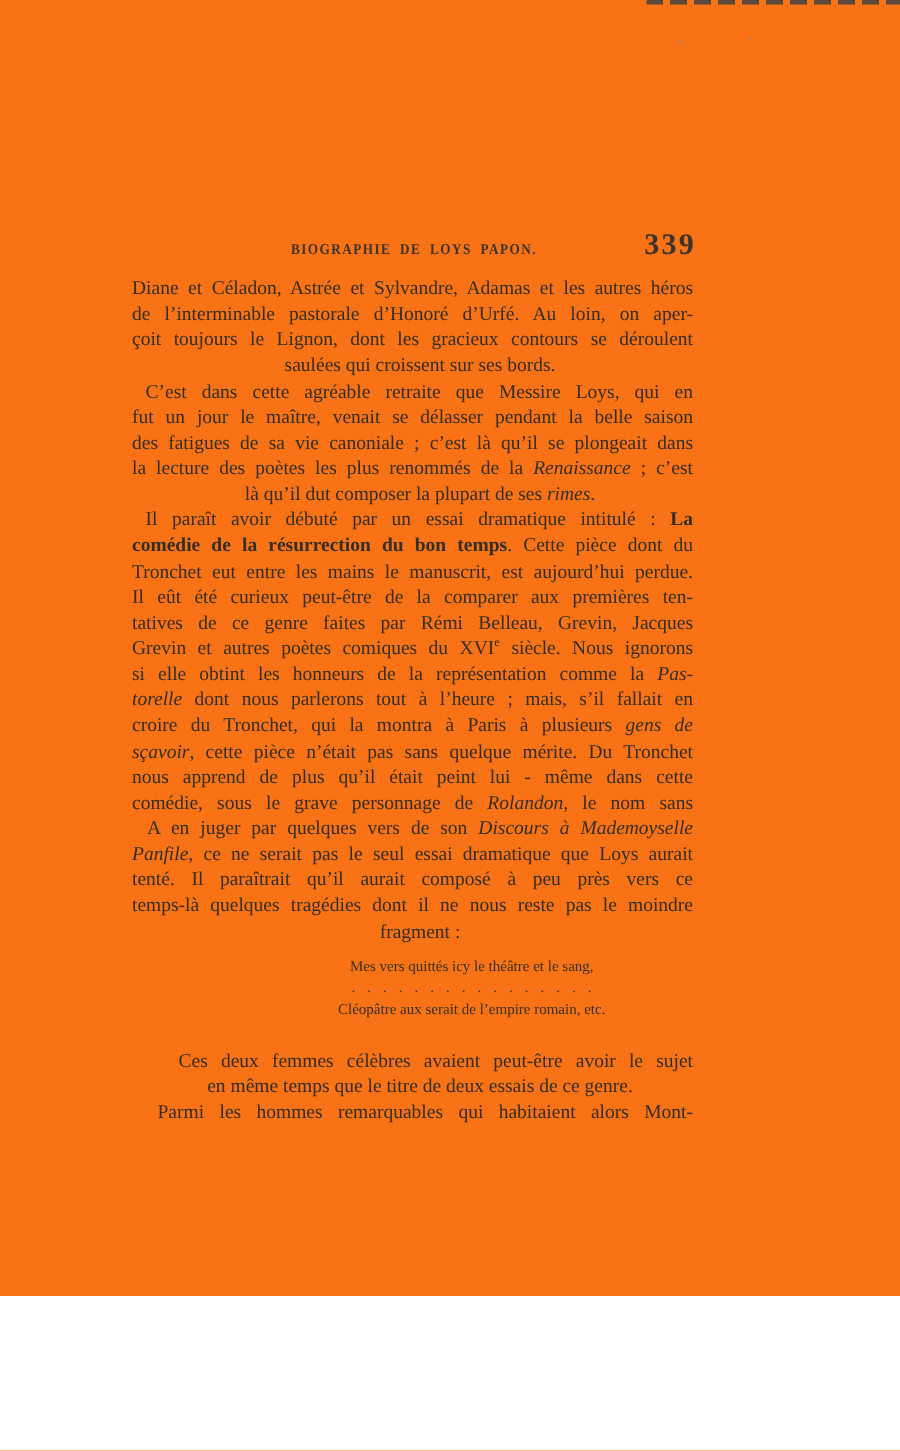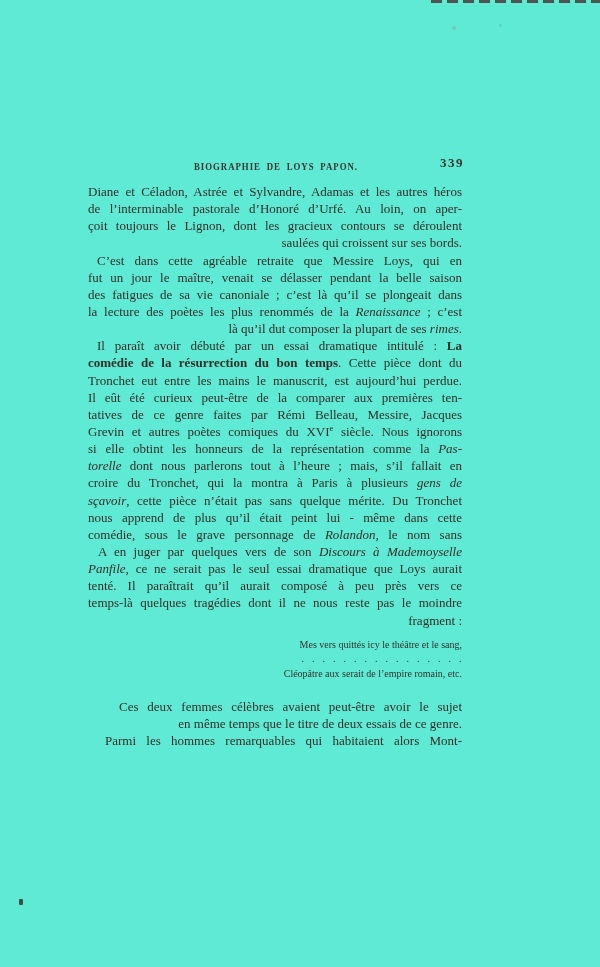--- a/index.html
+++ b/index.html
@@ -1,19 +1,19 @@
 <!DOCTYPE html>
 <html><head>
 <meta charset="utf-8">
 <style>
   html,body{margin:0;padding:0;}
   body{width:600px;height:967px;background:#ffffff;}
   .page{
-    position:relative;width:600px;height:967px;overflow:hidden;
-    background:#5eead4;
+    position:relative;width:600px;height:864px;overflow:hidden;
+    background:#f97316;
     font-family:"Liberation Serif","DejaVu Serif",serif;
     color:#332e28;
   }
   
   .top-artifact{
     position:absolute;top:0;left:431px;width:169px;height:2.5px;
     background:repeating-linear-gradient(90deg,#4a453f 0 11px,rgba(0,0,0,0) 11px 16px);
     opacity:.9;
   }
   .speck{position:absolute;border-radius:50%;background:#8d877f;}
@@ -23,29 +23,29 @@
   
   .running-header{position:absolute;top:158px;left:88px;width:376px;height:16px;}
   .running-title{
     position:absolute;left:50%;top:3px;transform:translateX(-50%) scaleX(.88);
     transform-origin:center;white-space:nowrap;
     font-size:10px;font-weight:700;letter-spacing:1.1px;word-spacing:3px;
     color:#3a342d;
   }
   .page-number{
     position:absolute;right:0;top:-2px;
-    font-size:13px;font-weight:700;letter-spacing:1.5px;color:#3a342d;line-height:14px;
+    font-size:20px;font-weight:700;letter-spacing:1.5px;color:#3a342d;line-height:14px;
   }
   
   .page-body{position:absolute;top:183px;left:88px;width:374px;}
   .para .line{
     font-size:13px;line-height:17.15px;height:17.15px;overflow:hidden;
   }
   .line.j{text-align:justify;text-align-last:justify;}
-  .line.nj{white-space:nowrap;text-align:right;text-align-last:auto;margin-left:10px;}
+  .line.nj{white-space:nowrap;text-align:center;text-align-last:auto;margin-left:10px;}
   .para.indent .line:first-child{text-indent:var(--ind,9px);}
   .i{font-style:italic;}
   .bi{font-weight:600;}
   .sup{vertical-align:super;font-size:8.5px;line-height:0;}
   .verse{margin:9px 0 16px 69px;}
   .verse .line{font-size:10px;line-height:14.7px;height:14.7px;white-space:nowrap;color:#36312b;}
   .verse .line.dots{word-spacing:4.7px;letter-spacing:.4px;}
 </style>
 </head>
 <body>
@@ -73,21 +73,21 @@
         <div class="line j"><span>fut un jour le maître, venait se délasser pendant la belle saison</span></div>
         <div class="line j"><span>des fatigues de sa vie canoniale ; c’est là qu’il se plongeait dans</span></div>
         <div class="line j"><span>la lecture des poètes les plus renommés de la </span><span class="i">Renaissance</span><span> ; c’est</span></div>
         <div class="line nj"><span>là qu’il dut composer la plupart de ses </span><span class="i">rimes</span><span>.</span></div>
       </div>
       <div class="para indent" style="--ind: 9px;">
         <div class="line j"><span>Il paraît avoir débuté par un essai dramatique intitulé : </span><span class="bi">La</span></div>
         <div class="line j"><span class="bi">comédie de la résurrection du bon temps</span><span>. Cette pièce dont du</span></div>
         <div class="line j"><span>Tronchet eut entre les mains le manuscrit, est aujourd’hui perdue.</span></div>
         <div class="line j"><span>Il eût été curieux peut-être de la comparer aux premières ten-</span></div>
-        <div class="line j"><span>tatives de ce genre faites par Rémi Belleau, Messire, Jacques</span></div>
+        <div class="line j"><span>tatives de ce genre faites par Rémi Belleau, Grevin, Jacques</span></div>
         <div class="line j"><span>Grevin et autres poètes comiques du XVI</span><span class="sup">e</span><span> siècle. Nous ignorons</span></div>
         <div class="line j"><span>si elle obtint les honneurs de la représentation comme la </span><span class="i">Pas-</span></div>
         <div class="line j"><span class="i">torelle</span><span> dont nous parlerons tout à l’heure ; mais, s’il fallait en</span></div>
         <div class="line j"><span>croire du Tronchet, qui la montra à Paris à plusieurs </span><span class="i">gens de</span></div>
         <div class="line j"><span class="i">sçavoir</span><span>, cette pièce n’était pas sans quelque mérite. Du Tronchet</span></div>
         <div class="line j"><span>nous apprend de plus qu’il était peint lui - même dans cette</span></div>
         <div class="line j"><span>comédie, sous le grave personnage de </span><span class="i">Rolandon</span><span>, le nom sans</span></div>
       </div>
       <div class="para indent" style="--ind: 10px;">
         <div class="line j"><span>A en juger par quelques vers de son </span><span class="i">Discours à Mademoyselle</span></div>

